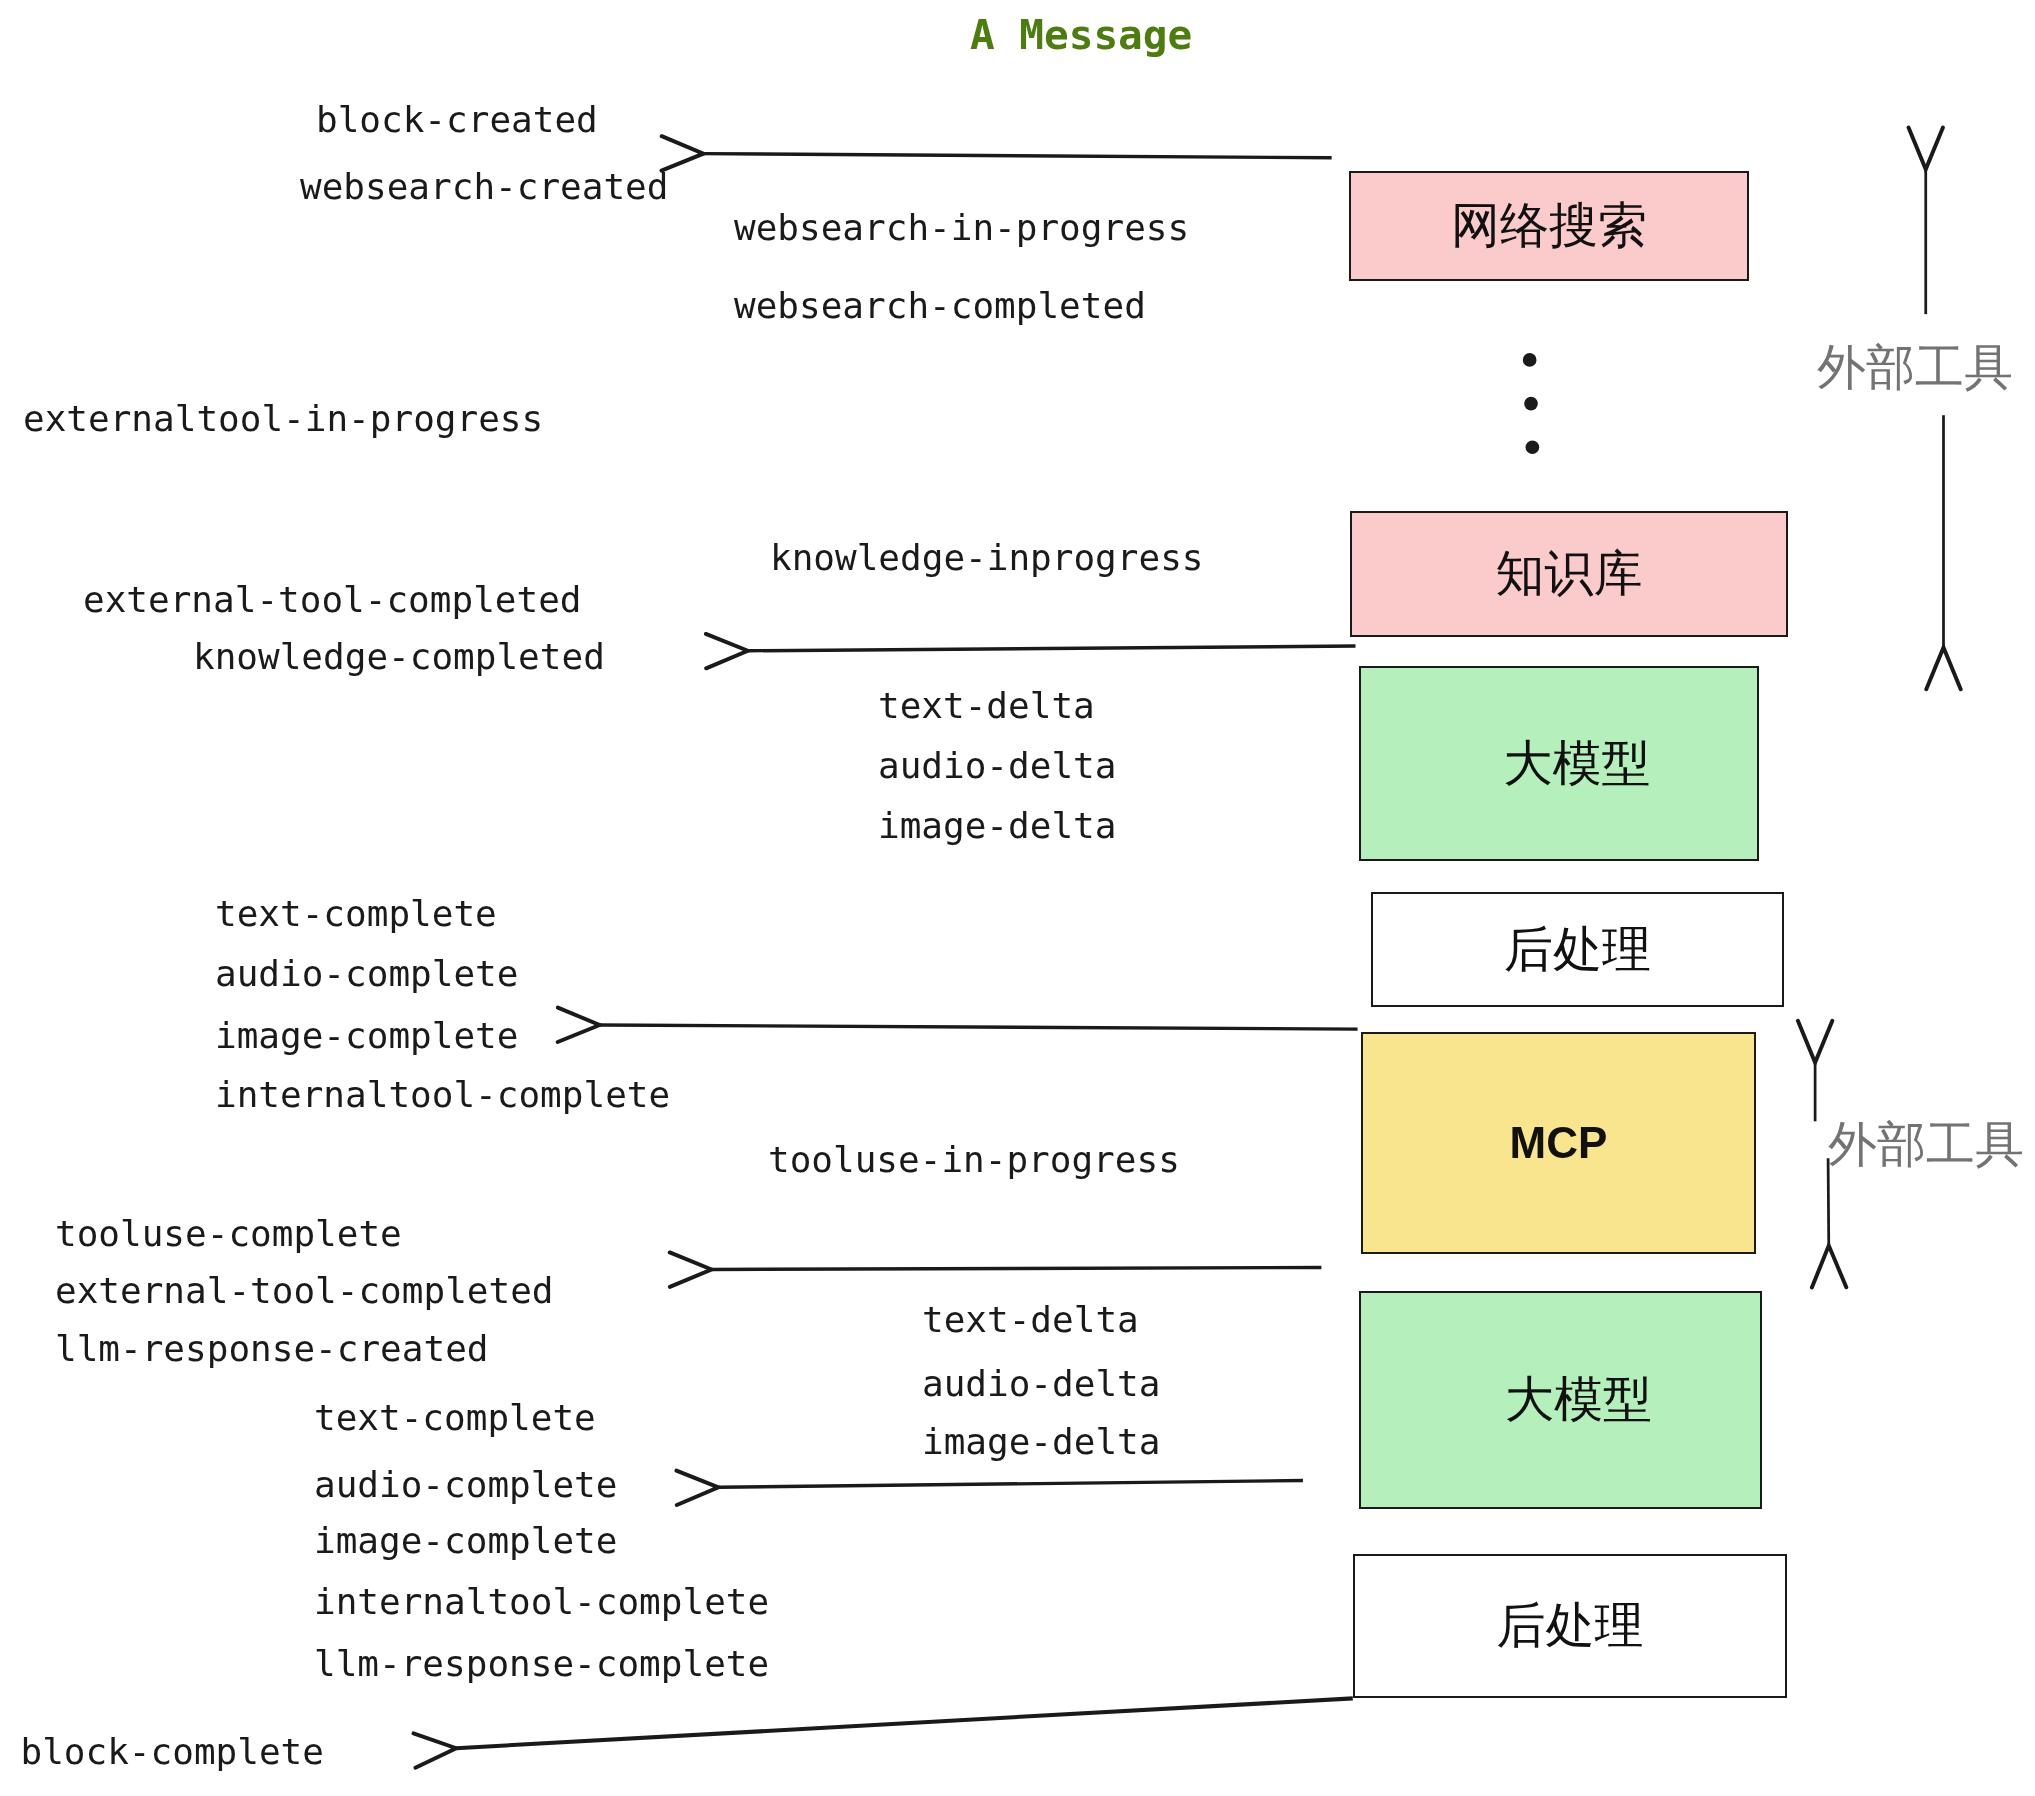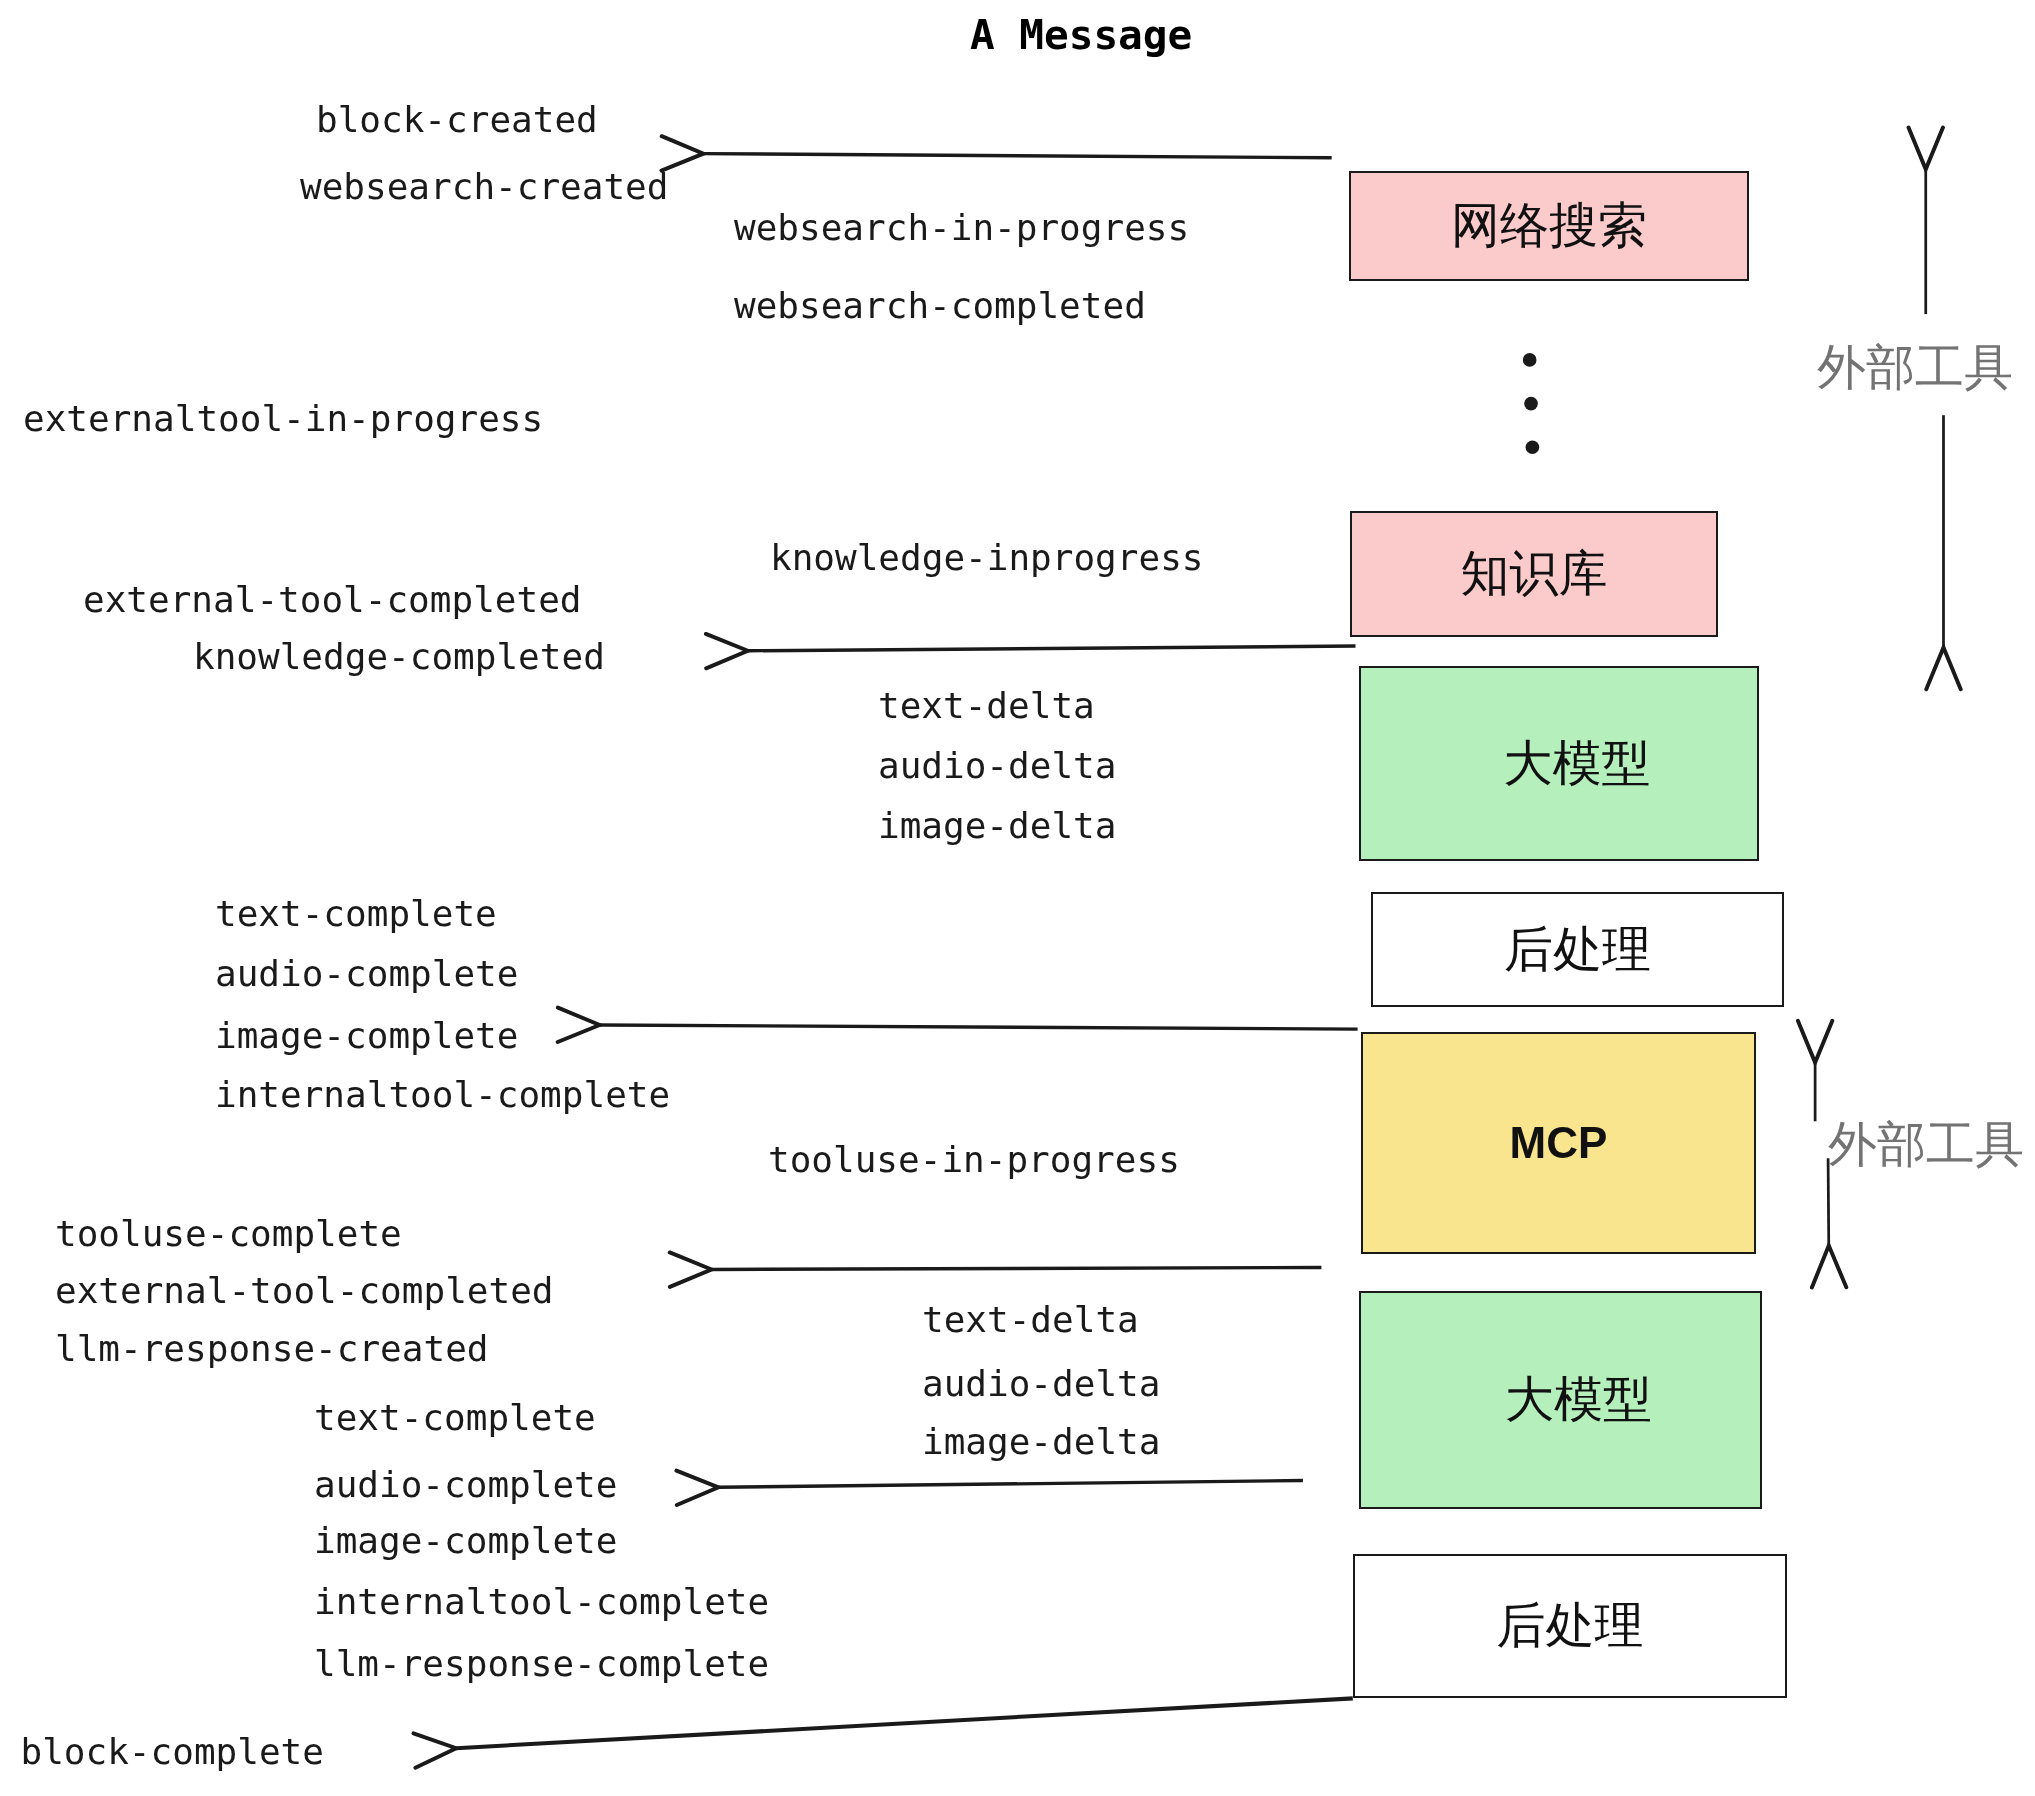--- a/index.html
+++ b/index.html
@@ -18,21 +18,21 @@
     line-height:45px;
     white-space:nowrap;
     color:#1a1a1a;
   }
   .title{
     position:absolute;
     font-family:"DejaVu Sans Mono", monospace;
     font-size:41px;
     font-weight:bold;
     white-space:nowrap;
-    color:#000000;
+    color:#4d7c0f;
   }
   .box{
     position:absolute;
     border:2.7px solid #1a1a1a;
     display:flex;
     align-items:center;
     justify-content:center;
     box-sizing:border-box;
   }
   .box .cjk{
@@ -90,21 +90,21 @@
 
     <circle cx="2240" cy="527" r="10" fill="#1a1a1a"></circle>
     <circle cx="2242" cy="591" r="10" fill="#1a1a1a"></circle>
     <circle cx="2244" cy="655" r="10" fill="#1a1a1a"></circle>
   </svg>
 
   <div class="box pink" style="left:1349px;top:171px;width:400px;height:110px;">
     <span class="cjk">网络搜索</span>
   </div>
 
-  <div class="box pink" style="left:1350px;top:511px;width:368px;height:126px;">
+  <div class="box pink" style="left:1350px;top:511px;width:438px;height:126px;">
     <span class="cjk">知识库</span>
   </div>
 
   <div class="box green" style="left:1359px;top:666px;width:400px;height:195px;">
     <span class="cjk">大模型</span>
   </div>
 
   <div class="box white" style="left:1371px;top:892px;width:413px;height:115px;">
     <span class="cjk">后处理</span>
   </div>

